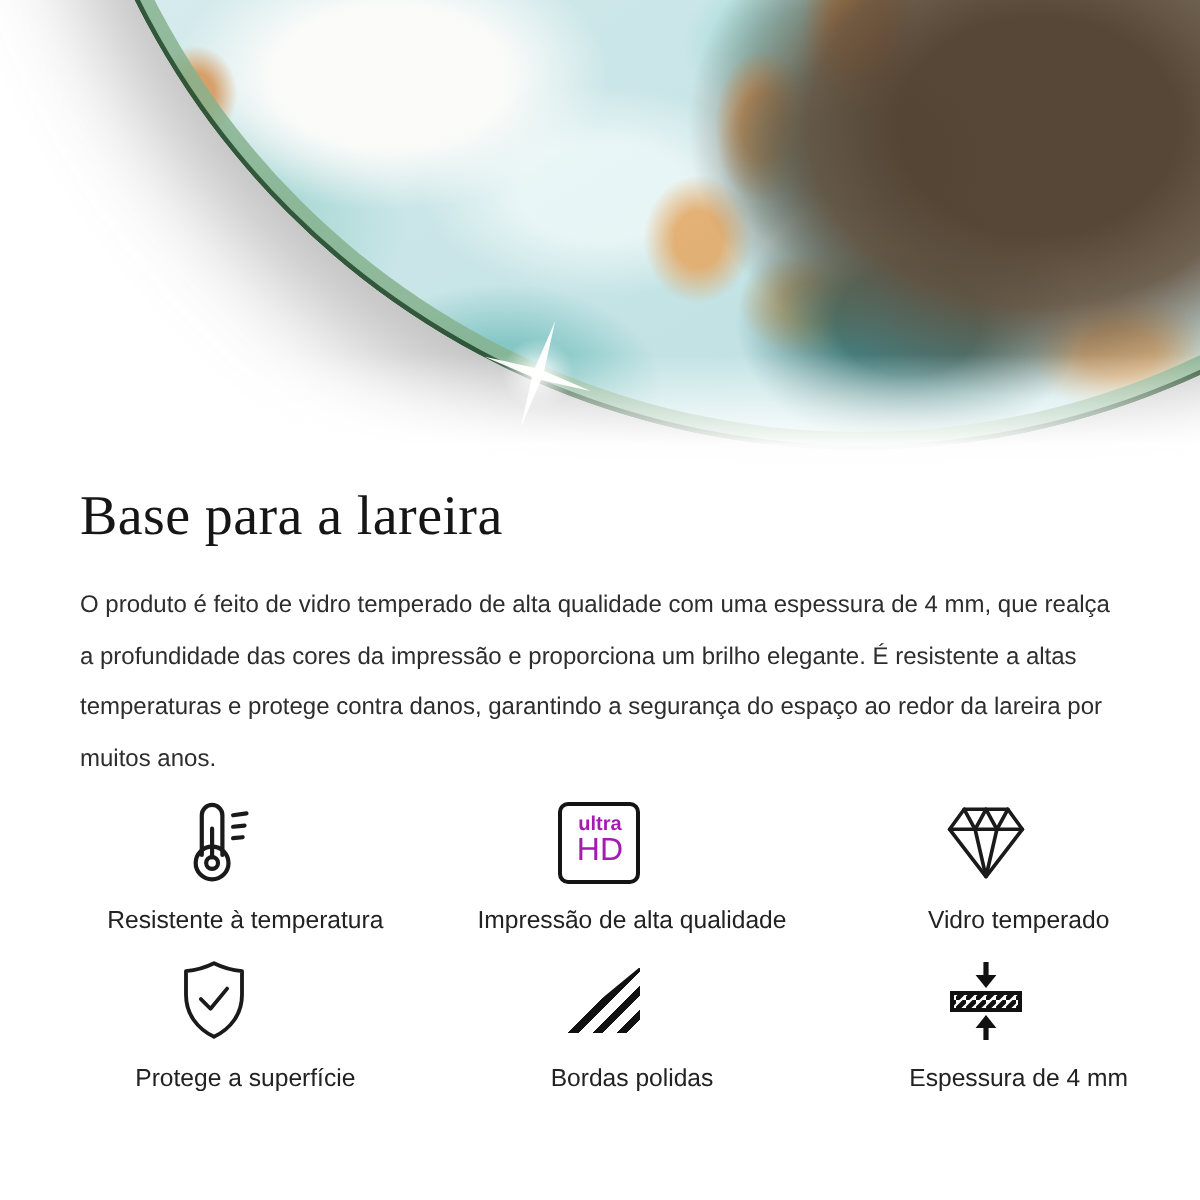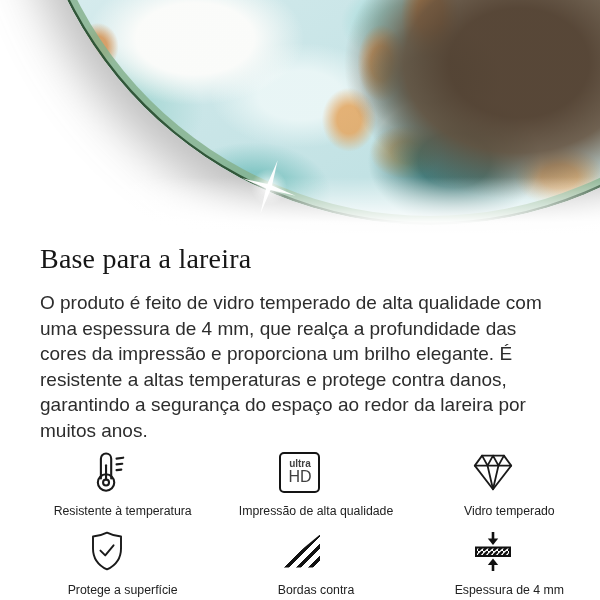--- a/index.html
+++ b/index.html
@@ -31,33 +31,33 @@
       linear-gradient(150deg,#ffffff 0%,#e6f3f4 30%,#cfe8ea 55%,#c2e2e4 75%,#d5ecec 100%);
   }
   .hero-fade{position:absolute;left:0;right:0;bottom:0;height:58px;z-index:4;
     background:linear-gradient(to bottom, rgba(255,255,255,0), rgba(255,255,255,.97) 78%, #fff);}
   .sparkle{position:absolute;left:237px;top:155px;z-index:5;}
 
   
   .main{padding:0 40px;}
   .title{margin:5px 0 0;font-family:"Liberation Serif","DejaVu Serif",serif;font-weight:400;
          font-size:28px;line-height:37px;color:#161616;letter-spacing:.2px;}
-  .desc{margin:13px 0 0;max-width:540px;font-size:19px;line-height:25.5px;color:#2d2d2d;}
+  .desc{margin:13px 0 0;max-width:540px;font-size:12px;line-height:25.5px;color:#2d2d2d;}
 
   
   .features{display:flex;flex-wrap:wrap;padding:0 10px;margin-top:8px;}
   .feature{width:33.333%;box-sizing:border-box;display:flex;flex-direction:column;
            align-items:center;margin-bottom:11px;}
   .icon-box{height:42px;display:flex;align-items:center;justify-content:center;}
   .feature-label{margin-top:11px;font-size:12.3px;color:#222;line-height:15px;padding-left:32px;}
   .ico{stroke:#1a1a1a;fill:none;stroke-width:2.2;stroke-linecap:round;stroke-linejoin:round;}
 
   
   .uhd{width:37px;height:37px;border:2.6px solid #141414;border-radius:5px;display:flex;
-       flex-direction:column;align-items:center;justify-content:center;color:#404040;}
+       flex-direction:column;align-items:center;justify-content:center;color:#a21caf;}
   .uhd .t1{font-size:10px;font-weight:600;line-height:10px;}
   .uhd .t2{font-size:16px;font-weight:400;line-height:16px;}
 
   
   .stripes{width:40px;height:33px;
     background:repeating-linear-gradient(135deg,#111 0 3.6px,transparent 3.6px 8.6px);
     -webkit-clip-path:polygon(0 100%,100% 0,100% 100%);clip-path:polygon(0 100%,100% 0,100% 100%);}
 </style>
 </head>
 <body>
@@ -131,21 +131,21 @@
           <polyline points="14.5,23.5 20,29 29.5,17.5"></polyline>
         </svg>
       </div>
       <div class="feature-label">Protege a superfície</div>
     </div>
 
     <div class="feature">
       <div class="icon-box">
         <div class="stripes"></div>
       </div>
-      <div class="feature-label">Bordas contra</div>
+      <div class="feature-label">Bordas polidas</div>
     </div>
 
     <div class="feature">
       <div class="icon-box">
         <svg width="40" height="40" viewBox="0 0 40 40">
           <defs>
             <pattern id="hatch" width="5" height="5" patternUnits="userSpaceOnUse">
               <path d="M-1 6 L6 -1" stroke="#111" stroke-width="2.4"></path>
             </pattern>
           </defs>

